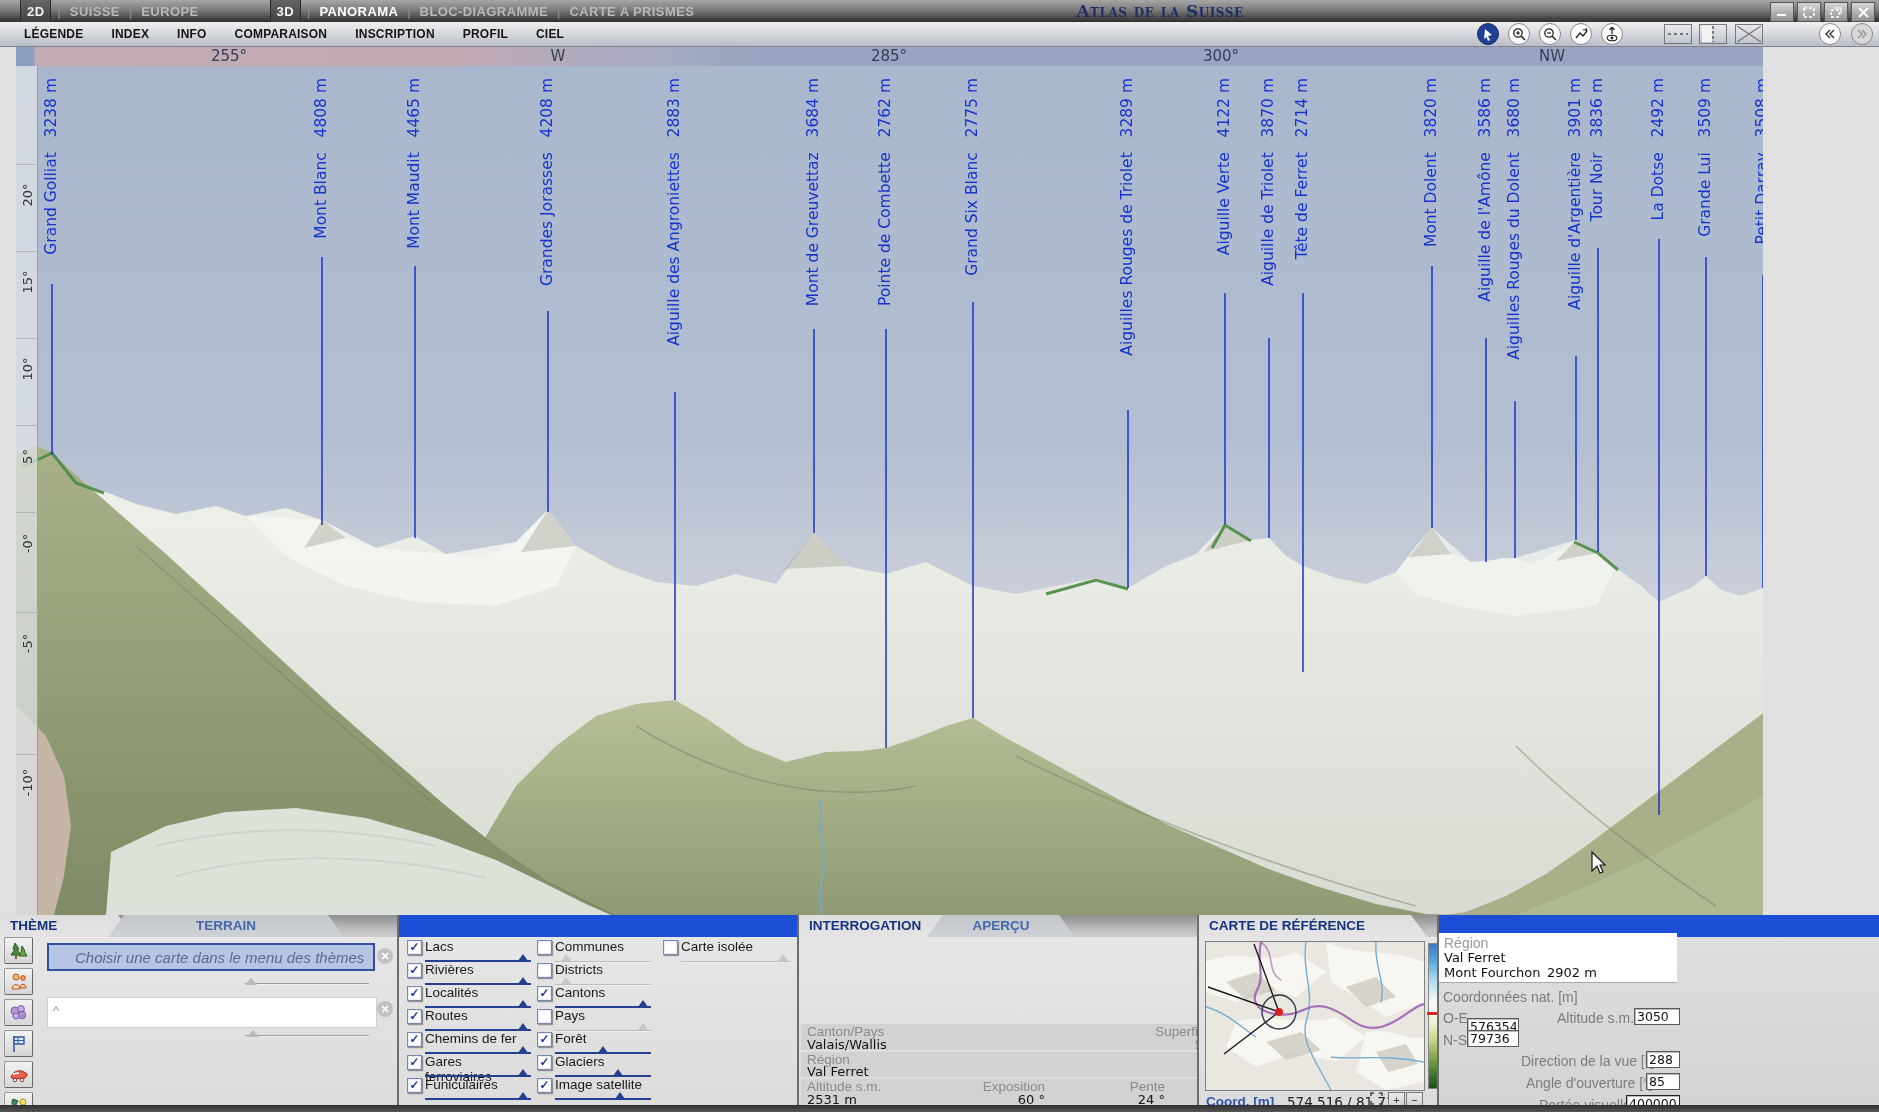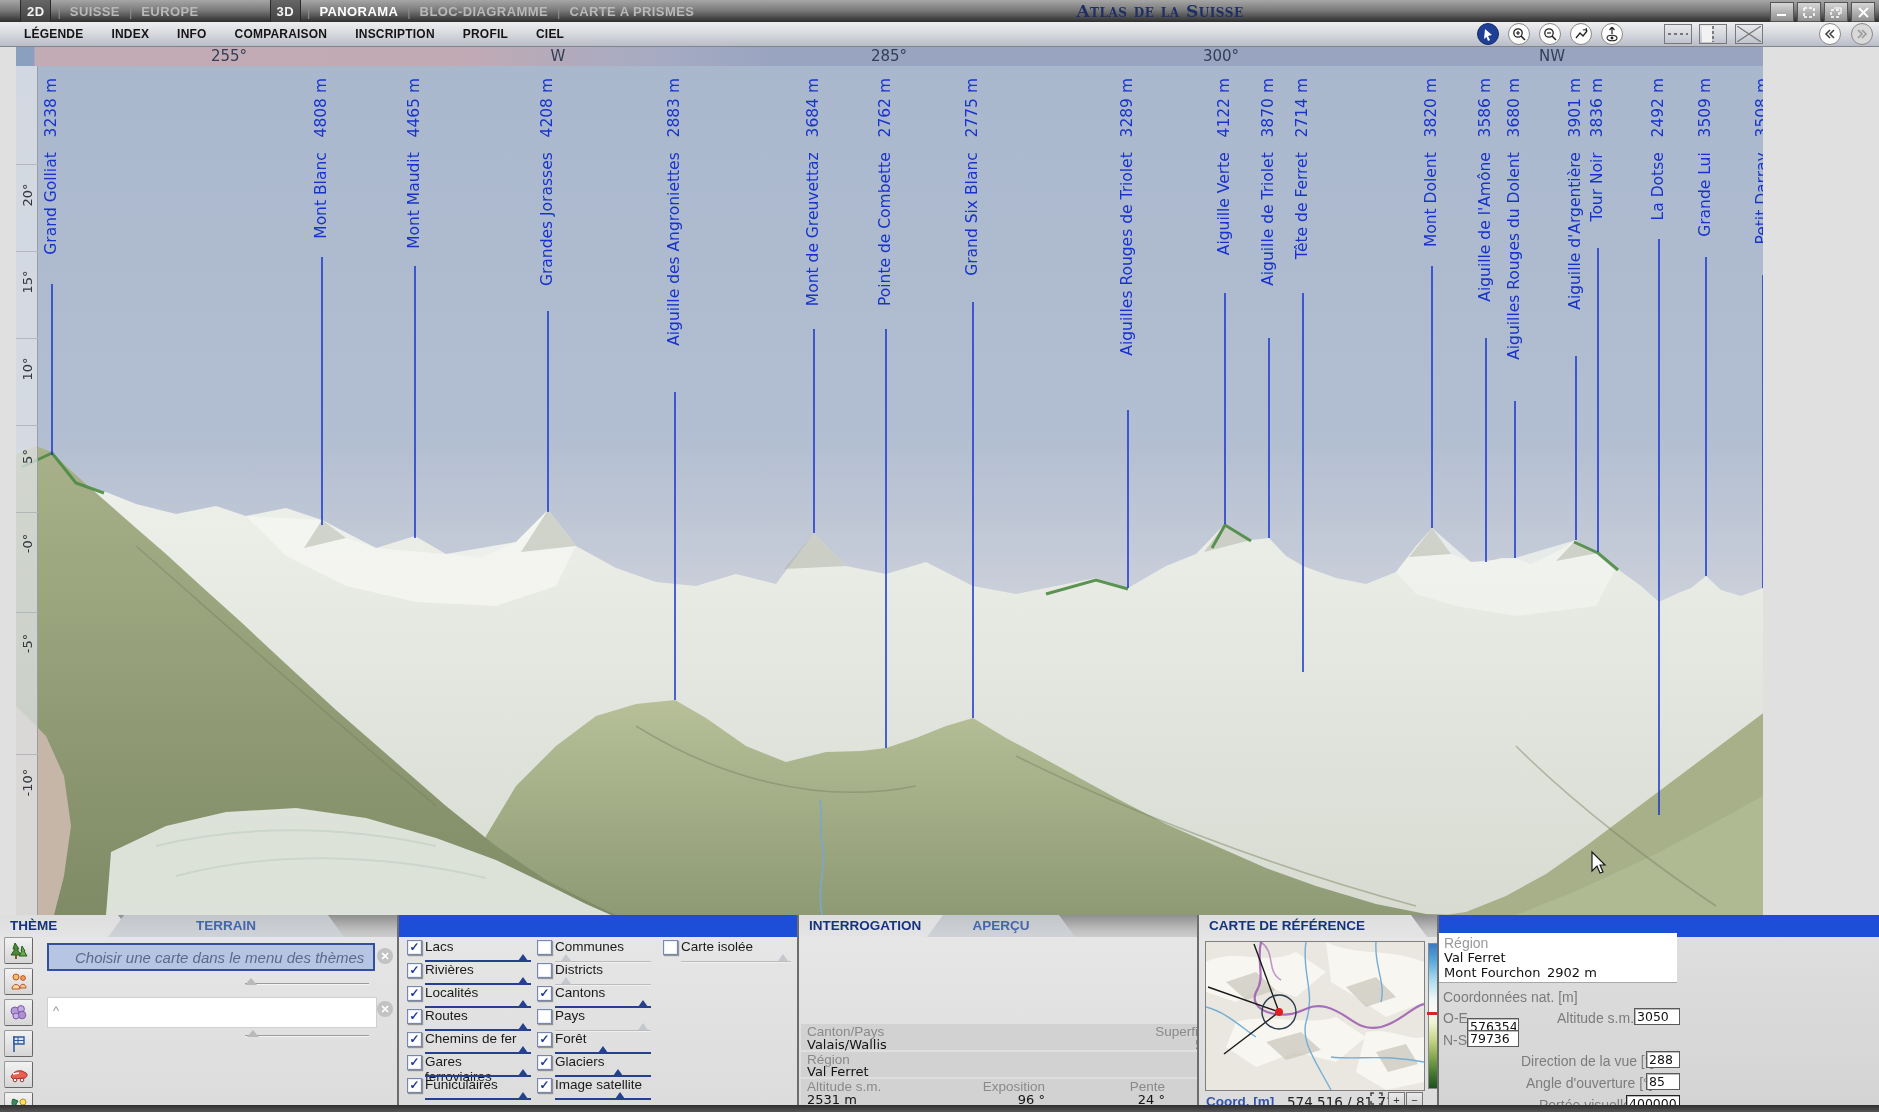--- a/index.html
+++ b/index.html
@@ -639,21 +639,21 @@
         <span class="q-value" style="position:absolute;right:6px;top:13px">5224.36</span>
       </div>
       <div class="q-row" style="top:115px;height:25px">
         <span class="q-label" style="position:absolute;left:6px;top:0">Région</span>
         <span class="q-value" style="position:absolute;left:6px;top:12px">Val Ferret</span>
       </div>
       <div class="q-row" style="top:142px;height:26px" id="q-row3">
           <span class="q-label" style="position: absolute; top: 0px; left: 6px;">Altitude s.m.</span>
           <span class="q-value" style="position: absolute; top: 13px; left: 6px;">2531 m</span>
           <span class="q-label" style="position: absolute; top: 0px; right: 210px;">Exposition</span>
-          <span class="q-value" style="position: absolute; top: 13px; right: 210px;">96 °</span>
+          <span class="q-value" style="position: absolute; top: 13px; right: 210px;">60 °</span>
           <span class="q-label" style="position: absolute; top: 0px; right: 90px;">Pente</span>
           <span class="q-value" style="position: absolute; top: 13px; right: 90px; text-align: center;">24 °</span>
           <span class="q-label" style="position: absolute; top: 0px; right: 4px;">Distance</span>
           <span class="q-value" style="position: absolute; top: 13px; right: 4px;">2746 m</span>
         </div>
     </div>
   </div>
   <div class="panel-vsep" style="left:1197px"></div>
 
   <div class="panel" style="left:1199px;width:239px">

